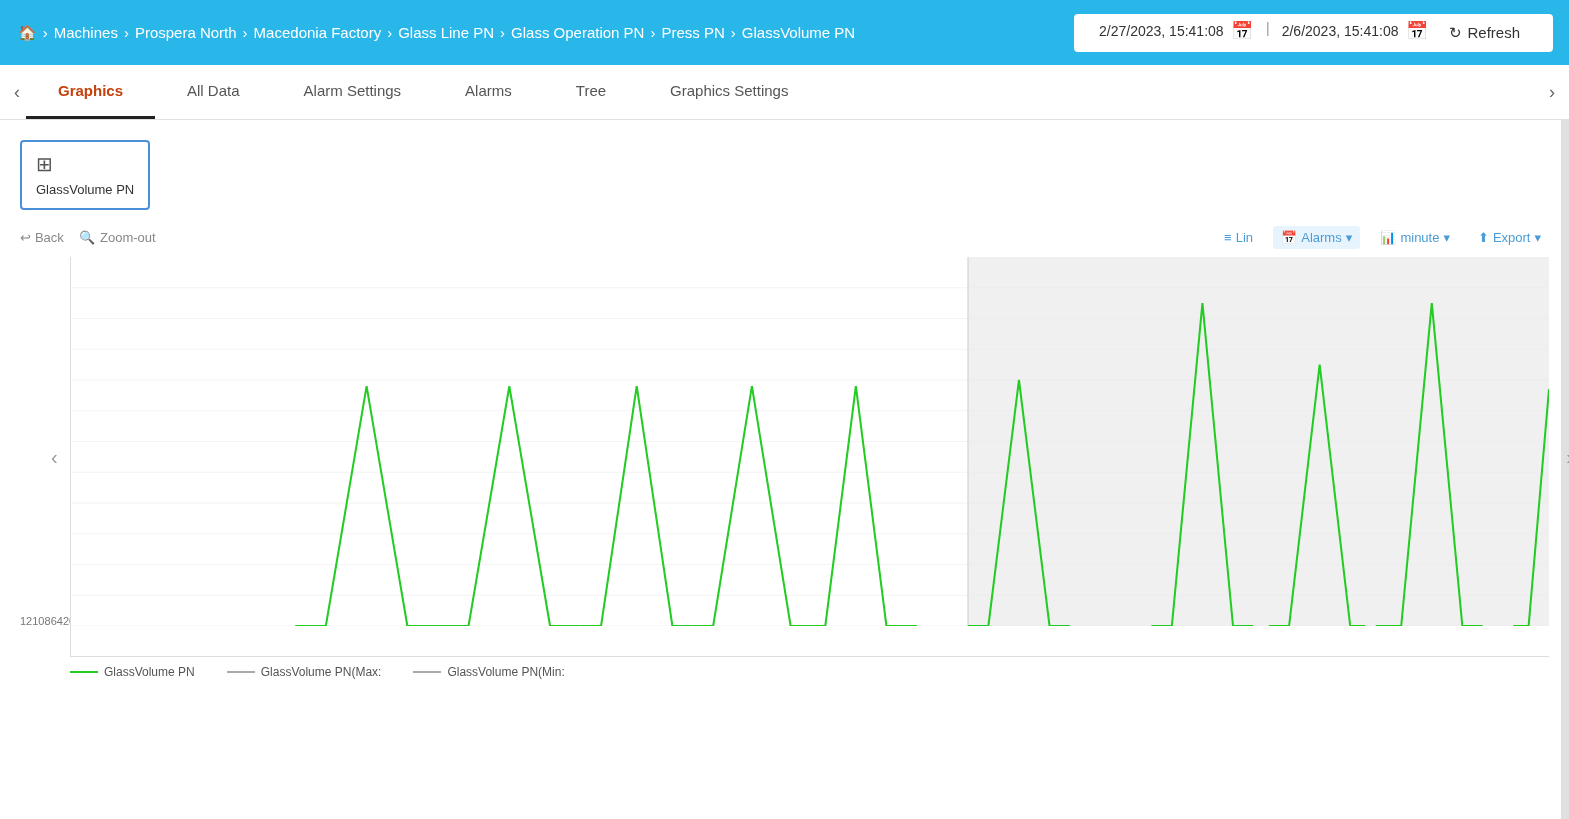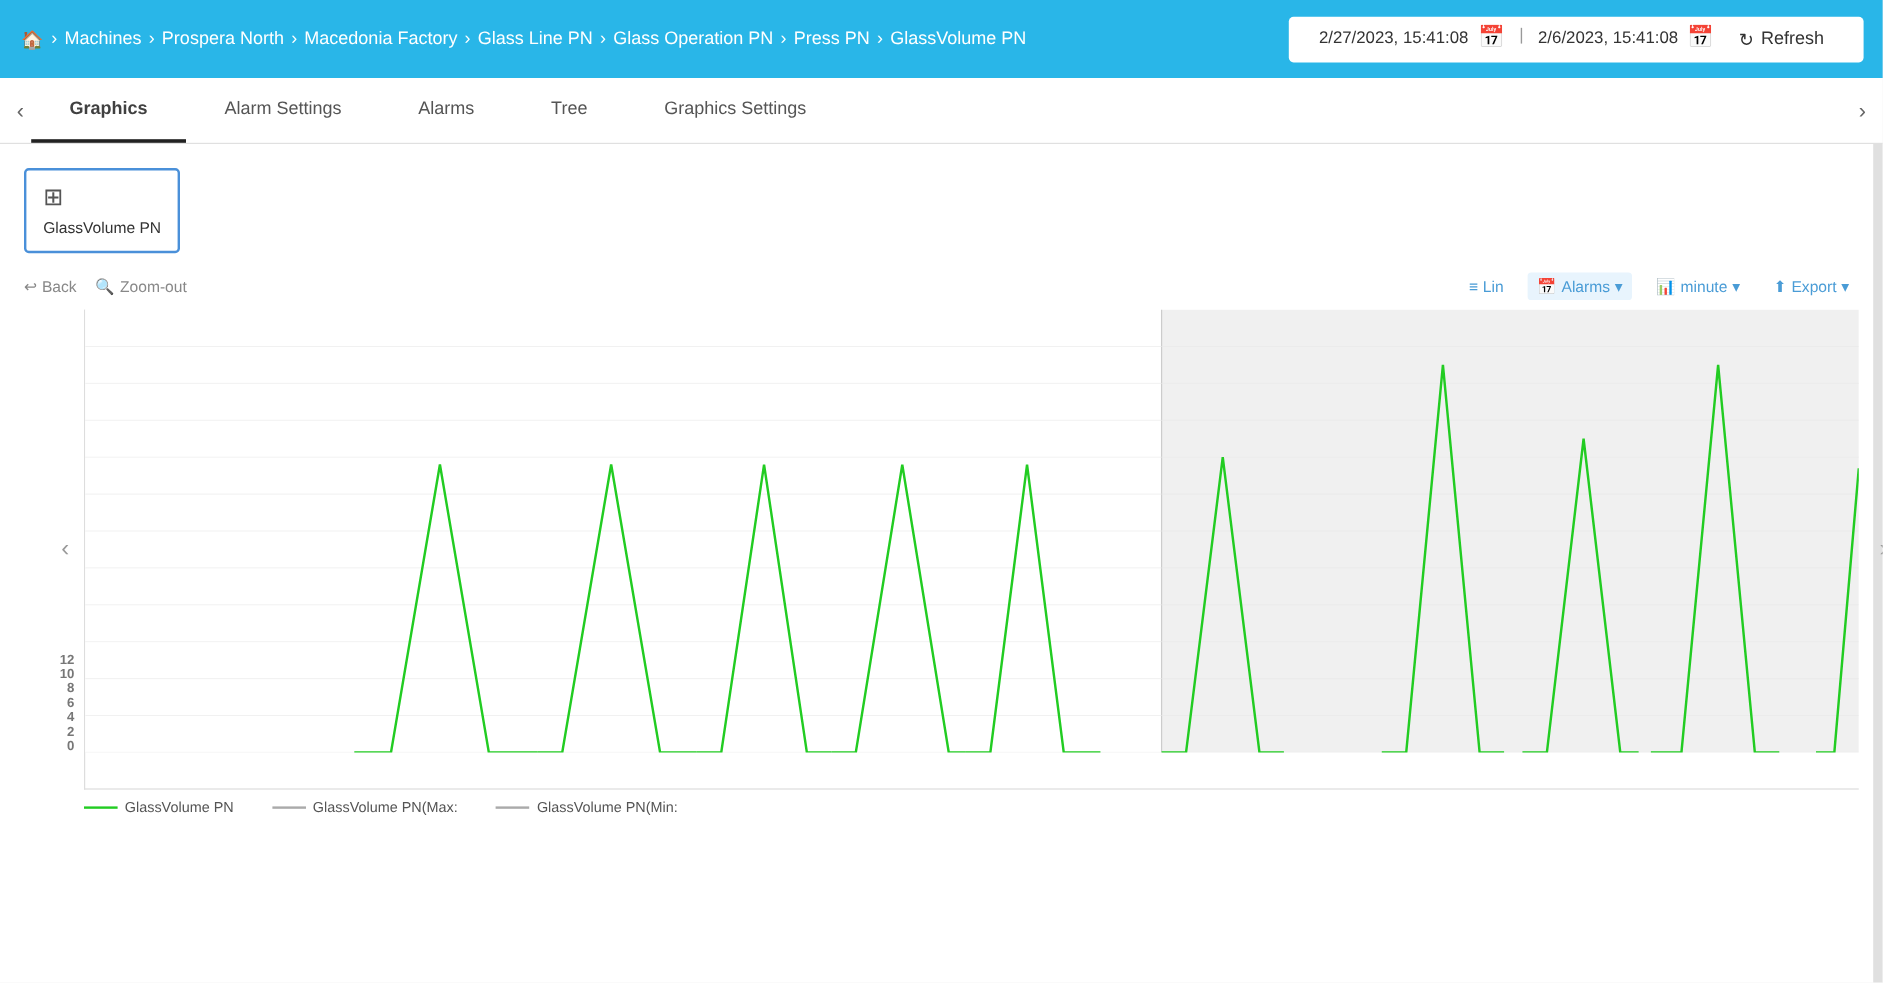--- a/index.html
+++ b/index.html
@@ -84,21 +84,21 @@
       justify-content: center;
       padding: 0 32px;
       font-size: 15px;
       color: #555;
       cursor: pointer;
       border-bottom: 3px solid transparent;
       white-space: nowrap;
       height: 100%;
     }
     .tab.active {
-      color: #404040;
+      color: #c2410c;
       border-bottom: 3px solid #222;
       font-weight: 600;
     }
     .tab-right-arrow {
       background: none;
       border: none;
       font-size: 18px;
       cursor: pointer;
       color: #666;
       padding: 0 6px;
@@ -179,26 +179,25 @@
 
     
     .chart-wrapper {
       position: relative;
       display: flex;
       height: 400px;
     }
     .y-axis {
       width: 50px;
       display: flex;
-      flex-direction: column;
-      justify-content: flex-end;
+      flex-direction: row;
+      justify-content: flex-start;
       align-items: flex-end;
       padding-right: 8px;
       padding-bottom: 30px;
-      font-weight: bold;
     }
     .y-label {
       font-size: 11px;
       color: #777;
     }
     .chart-area {
       flex: 1;
       position: relative;
       border-left: 1px solid #ddd;
       border-bottom: 1px solid #ddd;
@@ -290,20 +289,21 @@
       <span>↻</span>
       <span>Refresh</span>
     </button>
   </div>
 </div>
 
 <div class="tabs-container">
   <button class="tab-arrow">‹</button>
   <div class="tabs-list">
     <div class="tab active">Graphics</div>
+    <div class="tab">All Data</div>
     <div class="tab">Alarm Settings</div>
     <div class="tab">Alarms</div>
     <div class="tab">Tree</div>
     <div class="tab">Graphics Settings</div>
   </div>
   <button class="tab-right-arrow">›</button>
 </div>
 
 <div class="main-content">
   

